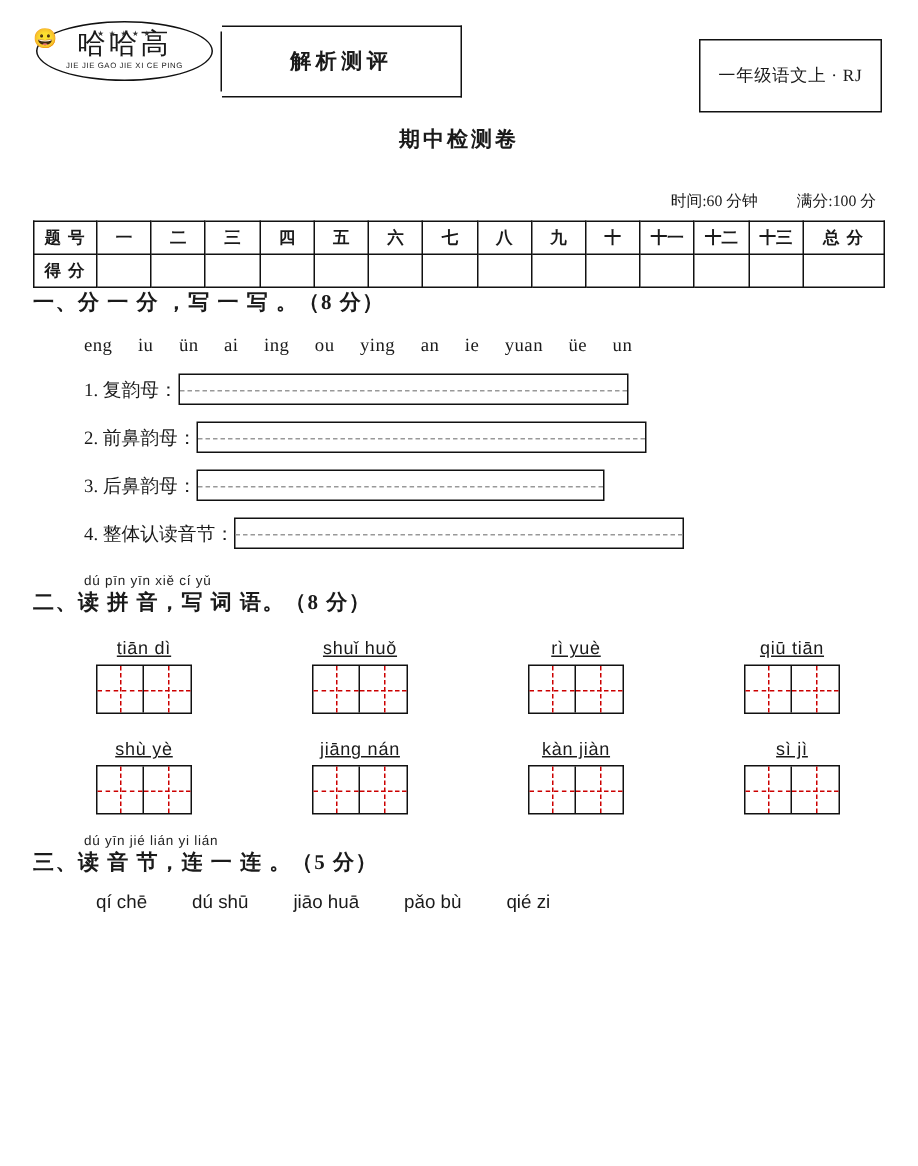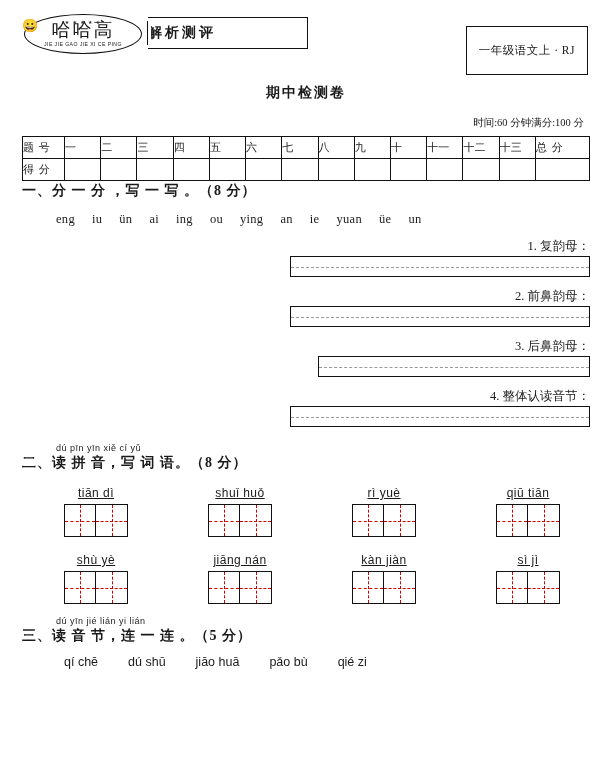--- a/index.html
+++ b/index.html
@@ -26,63 +26,63 @@
     font-family: "Liberation Serif", serif; font-weight: normal; font-size: 19px;
     letter-spacing: 2px; line-height: 19px; margin-top: -2px;
   }
   .logo-pin {
     font-family: "Liberation Sans", sans-serif; font-size: 5.2px; letter-spacing: .4px;
     margin-top: 2px; white-space: nowrap;
   }
   .logo-stars { position:absolute; top:4px; left:50%; transform:translateX(-50%); font-size:5px; letter-spacing:1px; color:#333; }
   .logo-face { position:absolute; left:-2px; top:4px; font-size:13px; }
   .title-band {
-    position: absolute; left: 126px; top: 17px; width: 160px; height: 32px;
+    position: absolute; left: 126px; top: 17px; width: 160px; height: 48px;
     border: 1px solid #111; border-left: none; background: #fff;
-    display:flex; align-items:center; justify-content:flex-start;
+    display:flex; align-items:center; justify-content:center;
   }
   .title-band:before {
     content:""; position:absolute; left:-1px; top:3px; bottom:3px; width:3px; background:#fff; border-left:1px solid #111;
   }
   .title-band-text { font-size: 14px; font-weight: bold; letter-spacing: 3px; }
   .grade-box {
     position: absolute; right: 2px; top: 26px; border: 1px solid #111;
     padding: 16px 12px; font-size: 11.5px; letter-spacing: .5px; background:#fff;
   }
 
   
   .paper-title {
     text-align: center; font-size: 14px; font-weight: bold; letter-spacing: 2px;
     margin-top: 22px;
   }
   .meta-line {
-    display:flex; justify-content: flex-end; font-size: 10.5px;
-    margin-top: 14px; padding-right: 6px;
+    display:flex; justify-content: flex-end; gap: 26px; font-size: 10.5px;
+    margin-top: 25px; padding-right: 6px;
   }
 
   
   table.score { border-collapse: collapse; width: 100%; margin-top: 6px; table-layout: fixed; }
-  table.score td { border: 1px solid #111; height: 22px; text-align: left; font-size: 11px; padding: 0; }
+  table.score td { border: 1px solid #111; height: 22px; text-align: center; font-size: 11px; padding: 0; font-weight: bold; }
   table.score td.label { width: 42px; letter-spacing: 1px; }
   table.score td.total { width: 54px; letter-spacing: 1px; }
   table.score tr.row2 td { height: 22px; }
 
   
   .py-label {
     font-family: "Liberation Sans", sans-serif; font-size: 9px; letter-spacing: .5px;
     margin-left: 34px; margin-top: 16px; color:#222;
   }
   .sec-title { font-size: 14px; font-weight: bold; letter-spacing: 1px; margin-top: 1px; }
 
   .vowel-row {
     font-family: Liberation Serif, serif; font-size: 12.5px;
     display:flex; gap: 17px; margin: 12px 0 0 34px; letter-spacing:.3px;
   }
 
-  .q-item { display:flex; align-items:flex-end; margin: 11px 0 0 34px; font-size: 12.5px; flex-direction: column; }
+  .q-item { display:flex; align-items:flex-end; margin: 11px 0 0 34px; font-size: 12.5px; }
   .q-item .q-text { white-space: nowrap; padding-bottom: 1px; }
   .q-item .writebox { border:1px solid #111; height: 21px; position:relative; }
   .q-item .writebox:after {
     content:""; position:absolute; left:0; right:0; top:50%; border-top:1px dashed #999;
   }
 
   
   .grid-row { display:flex; justify-content: space-between; margin: 0 30px 0 42px; text-decoration: underline; }
   .grid-cell-group { display:flex; flex-direction: column; align-items:center; }
   .grid-py { font-family: "Liberation Sans", sans-serif; font-size: 12px; margin-bottom: 4px; letter-spacing:.5px; }

